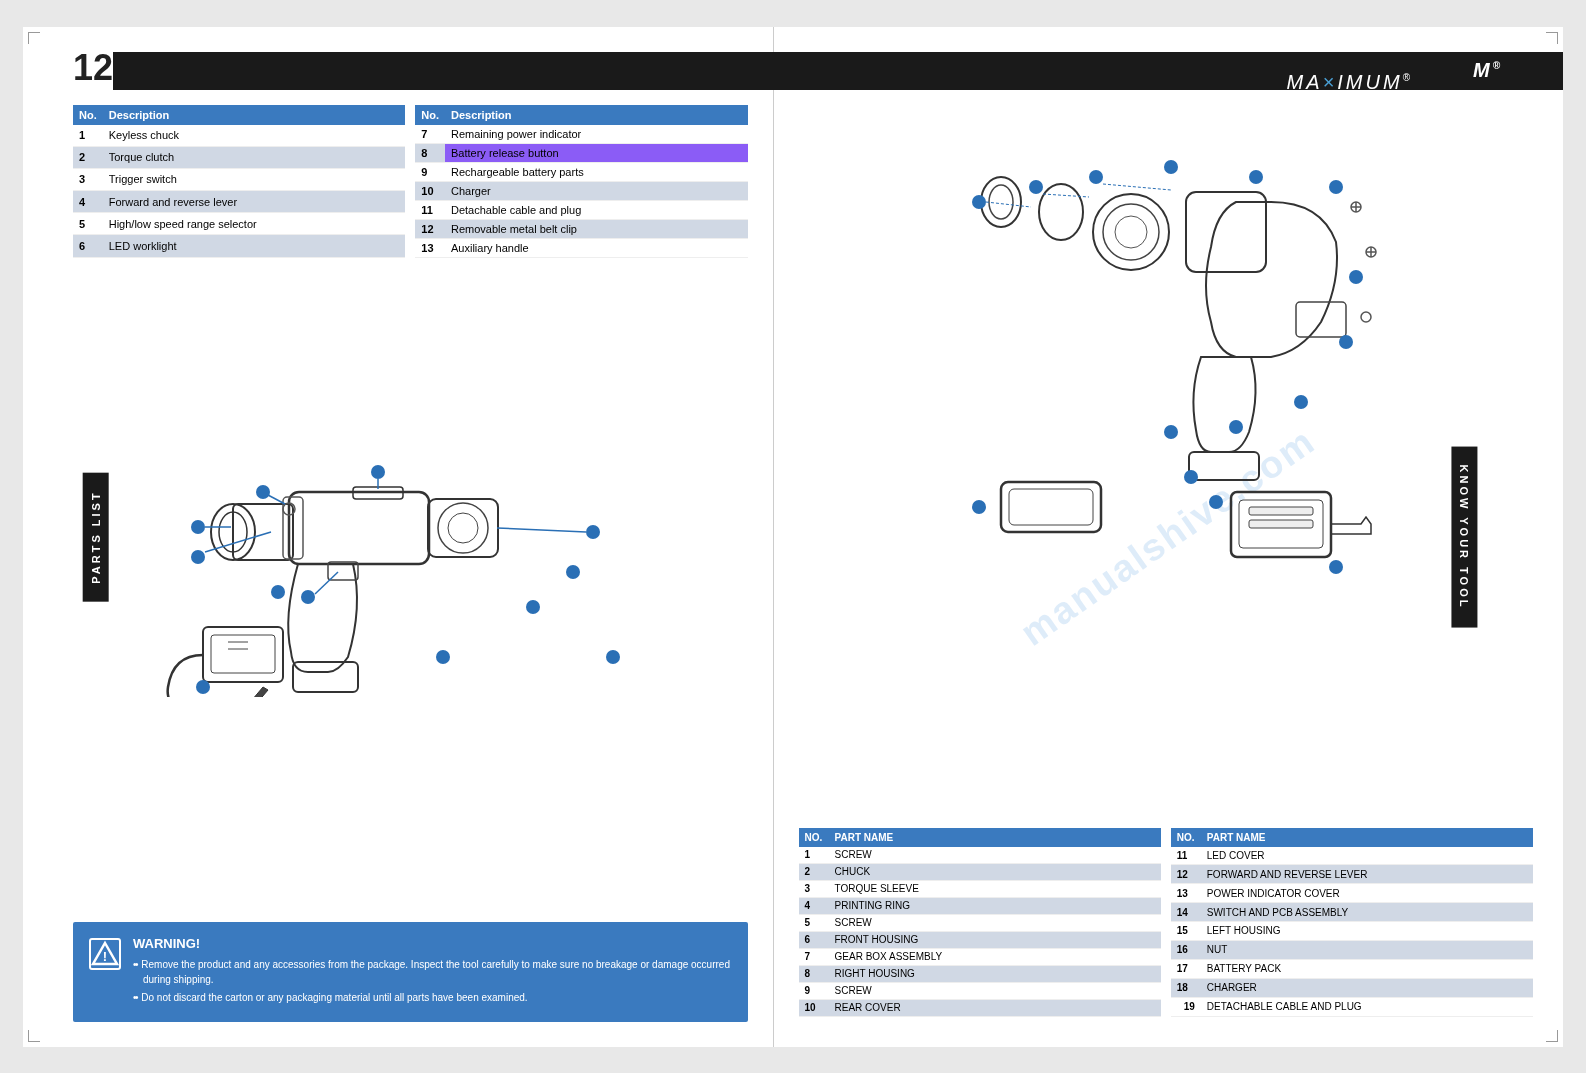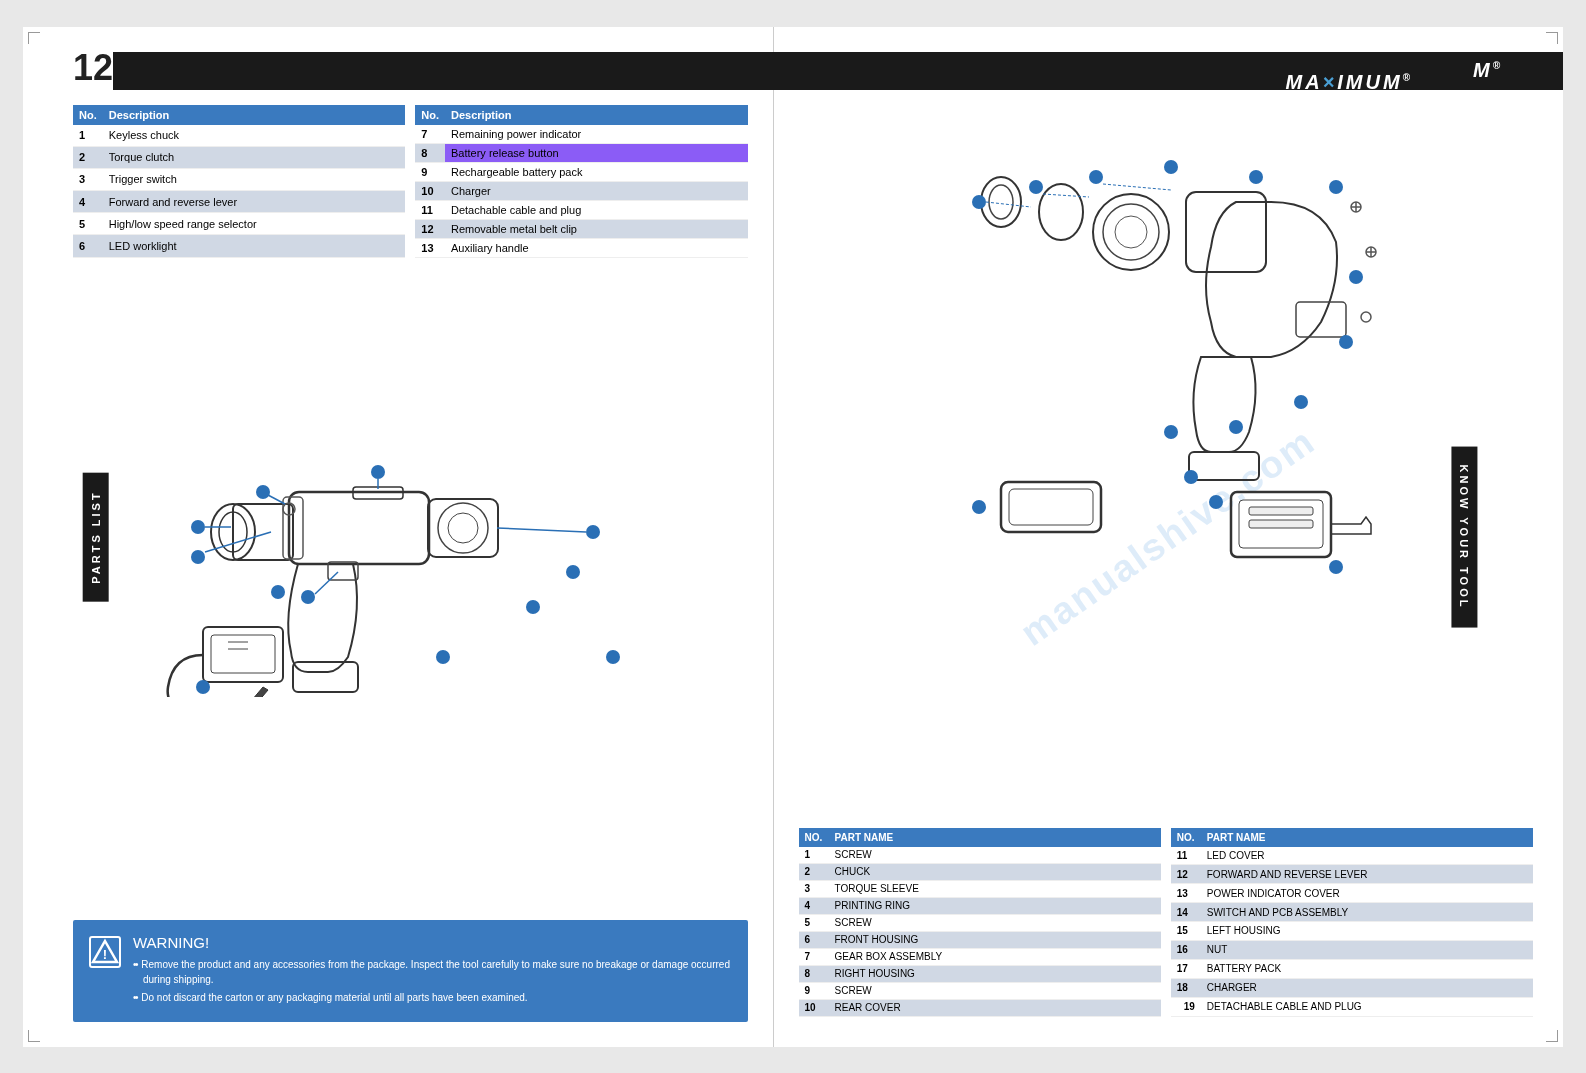--- a/index.html
+++ b/index.html
@@ -164,22 +164,22 @@
       border: 2.5px solid #fff;
       border-radius: 3px;
       display: flex;
       align-items: center;
       justify-content: center;
       font-size: 18px;
       font-weight: 900;
       margin-top: 2px;
     }
     .warning-title {
-      font-size: 15px;
-      font-weight: 400;
+      font-size: 13px;
+      font-weight: 700;
       margin-bottom: 6px;
     }
     .warning-text {
       font-size: 10px;
       line-height: 1.5;
     }
     .warning-text li {
       margin-bottom: 3px;
       padding-left: 8px;
     }
@@ -332,21 +332,21 @@
         <tr>
               <td style="background:#fff;">7</td>
               <td style="background:#fff;">Remaining power indicator</td>
             </tr>
             <tr>
               <td style="background:#d0d8e4;">8</td>
               <td style="background:#8b5cf6;">Battery release button</td>
             </tr>
             <tr>
               <td style="background:#fff;">9</td>
-              <td style="background:#fff;">Rechargeable battery pack</td>
+              <td style="background:#fff;">Rechargeable battery parts</td>
             </tr>
             <tr>
               <td style="background:#d0d8e4;">10</td>
               <td style="background:#d0d8e4;">Charger</td>
             </tr>
             <tr>
               <td style="background:#fff;">11</td>
               <td style="background:#fff;">Detachable cable and plug</td>
             </tr>
             <tr>
@@ -621,15 +621,15 @@
             <tr>
               <td style="background:#fff;text-align:right;">19</td>
               <td style="background:#fff;">DETACHABLE CABLE AND PLUG</td>
             </tr>
           </tbody>
       </table>
     </div>
   </div>
 
   <div style="position:absolute; top:25px; left:90px; right:90px; height:38px; background:#1a1a1a; display:flex; align-items:center; justify-content:flex-end; padding-right:60px; pointer-events:none; z-index:5;">
-    <span style="color:#fff; font-size:20px; font-weight:700; letter-spacing:3px; font-style:italic;margin-top:24px;">MA<span style="color:#4a9fd4; font-style:italic;">×</span>IMUM<sup style="font-size:10px; font-style:normal;">®</sup></span>
+    <span style="color:#fff; font-size:20px; font-weight:400; letter-spacing:3px; font-style:italic;margin-top:24px;">MA<span style="color:#4a9fd4; font-style:italic;">×</span>IMUM<sup style="font-size:10px; font-style:normal;">®</sup></span>
   </div>
 </div>
 
 </body></html>

